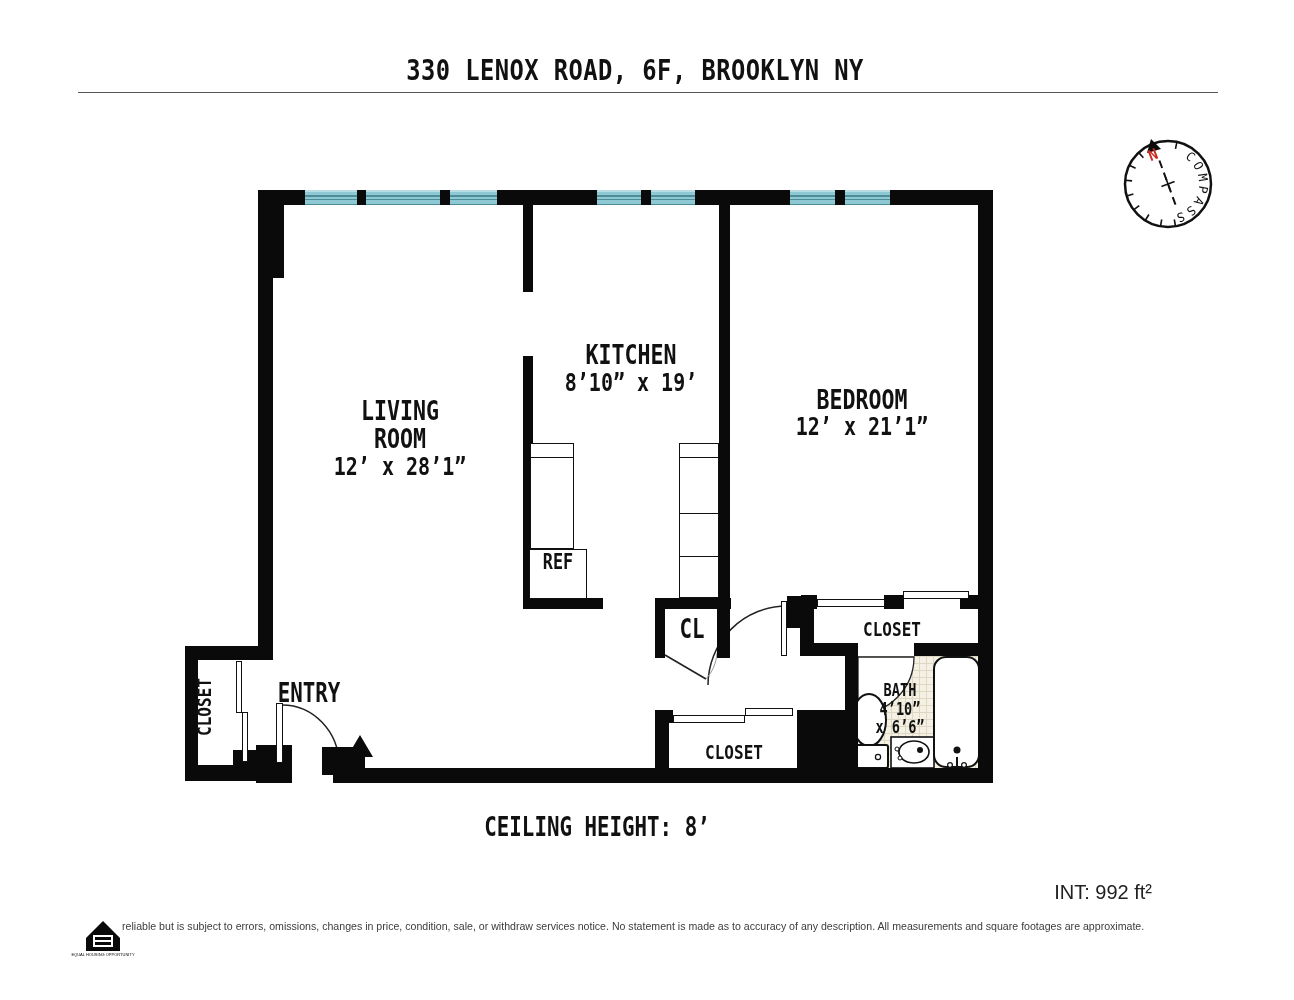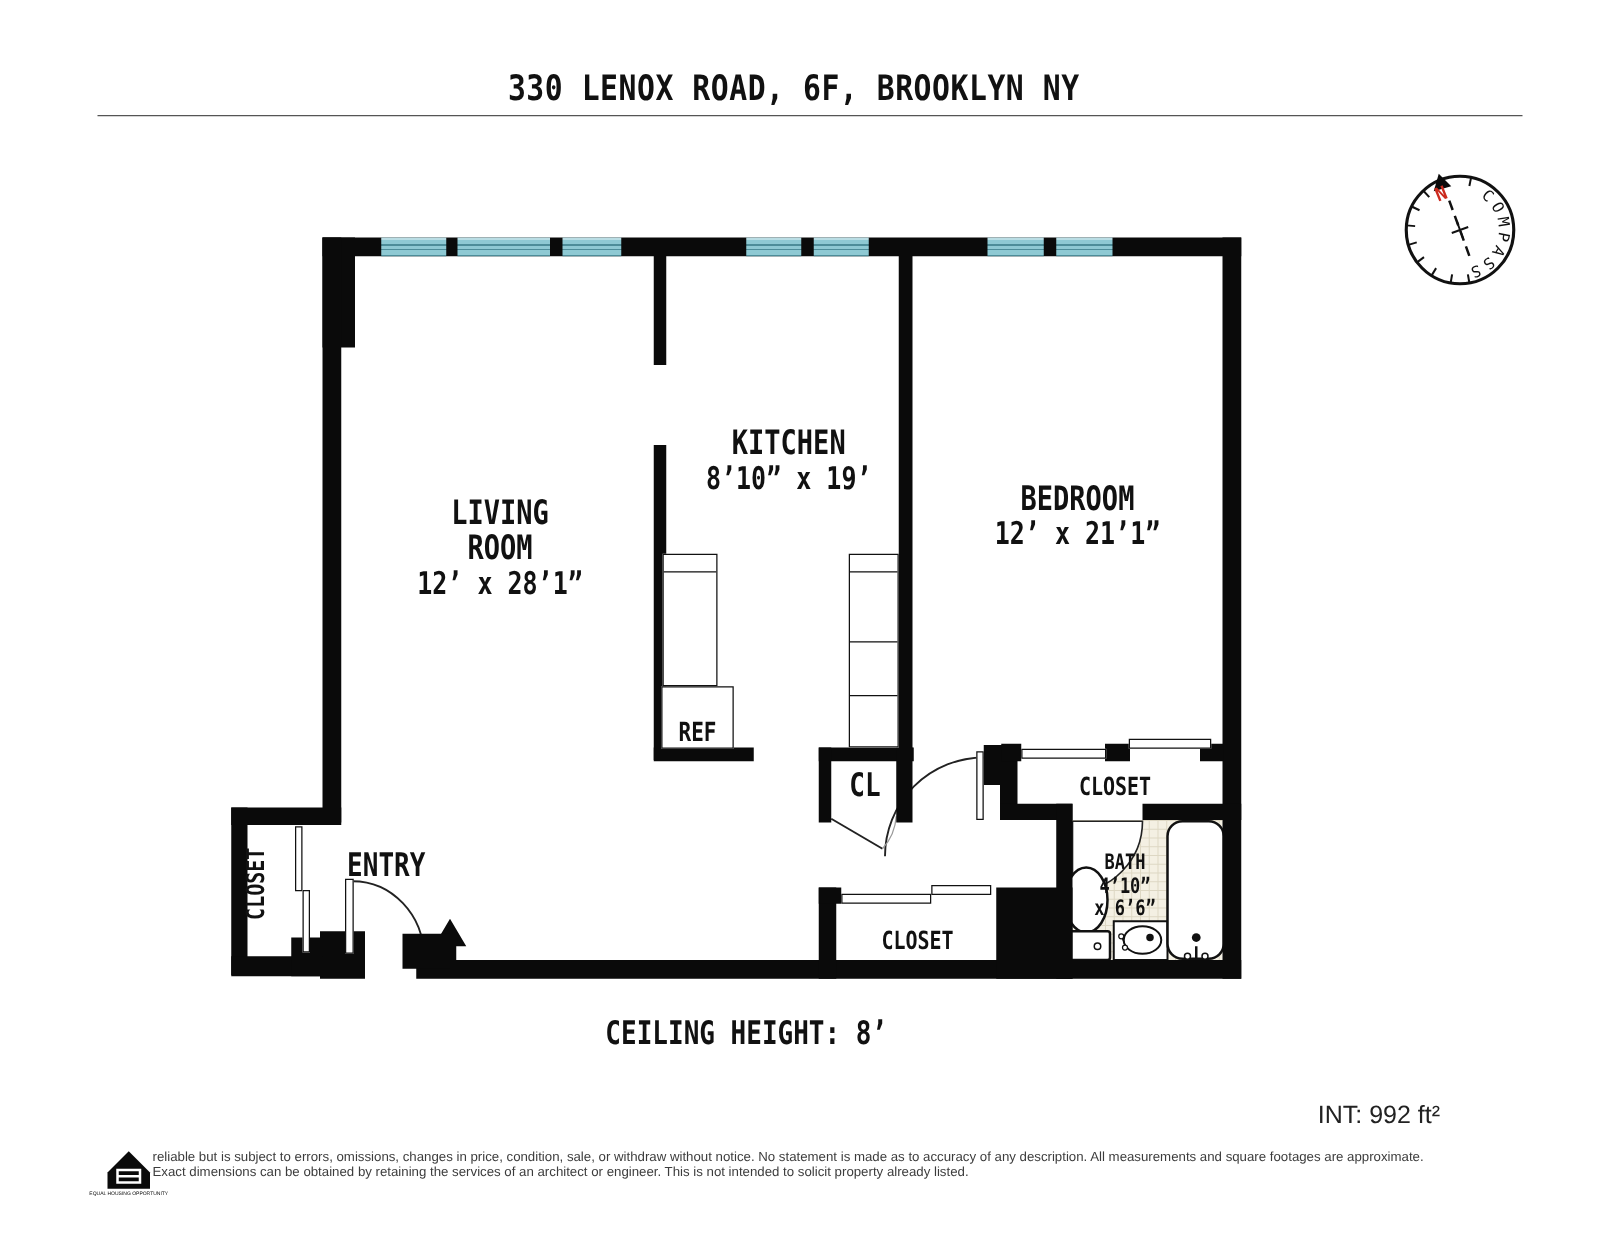--- a/index.html
+++ b/index.html
@@ -192,21 +192,21 @@
   <div class="window" style="left:845px;width:45px"></div>
 
   <div class="counter" style="left:530px;top:443px;width:44px;height:106px">
     <div class="hline" style="top:13px"></div>
   </div>
   <div class="counter" style="left:679px;top:443px;width:40px;height:155px">
     <div class="hline" style="top:13px"></div>
     <div class="hline" style="top:69px"></div>
     <div class="hline" style="top:112px"></div>
   </div>
-  <div class="counter" style="left:529px;top:549px;width:58px;height:50px;display:flex;align-items:flex-end;justify-content:center">
+  <div class="counter" style="left:529px;top:549px;width:58px;height:50px;display:flex;align-items:flex-start;justify-content:center">
     <span class="plabel" style="position:static;font-size:21px">REF</span>
   </div>
 
   <div class="slider" style="left:236px;top:661px;width:6px;height:52px"></div>
   <div class="slider" style="left:242px;top:712px;width:6px;height:50px"></div>
   <div class="slider" style="left:817px;top:599px;width:68px;height:8px"></div>
   <div class="slider" style="left:903px;top:591px;width:66px;height:8px"></div>
   <div class="slider" style="left:673px;top:715px;width:72px;height:8px"></div>
   <div class="slider" style="left:745px;top:708px;width:48px;height:8px"></div>
   <div class="slider" style="left:276px;top:703px;width:7px;height:60px"></div>
@@ -232,17 +232,16 @@
   <div class="plabel" style="left:259px;top:678px;width:100px;font-size:26px">ENTRY</div>
   <div class="plabel" style="left:858px;top:681px;width:84px;font-size:17px;line-height:18.5px">
     <div>BATH</div>
     <div>4’10”</div>
     <div>x 6’6”</div>
   </div>
 
   <div id="ceiling">CEILING HEIGHT: 8’</div>
   <div id="area">INT: 992 ft²</div>
   <div id="disclaimer">
-    <div>reliable but is subject to errors, omissions, changes in price, condition, sale, or withdraw without notice. No statement is made as to accuracy of any description. All measurements and square footages are approximate.</div>
-    <div>Exact dimensions can be obtained by retaining the services of an architect or engineer. This is not intended to solicit property already listed.</div>
+    <div>reliable but is subject to errors, omissions, changes in price, condition, sale, or withdraw services notice. No statement is made as to accuracy of any description. All measurements and square footages are approximate.</div>
   </div>
 
 </div>
 
 </body></html>

